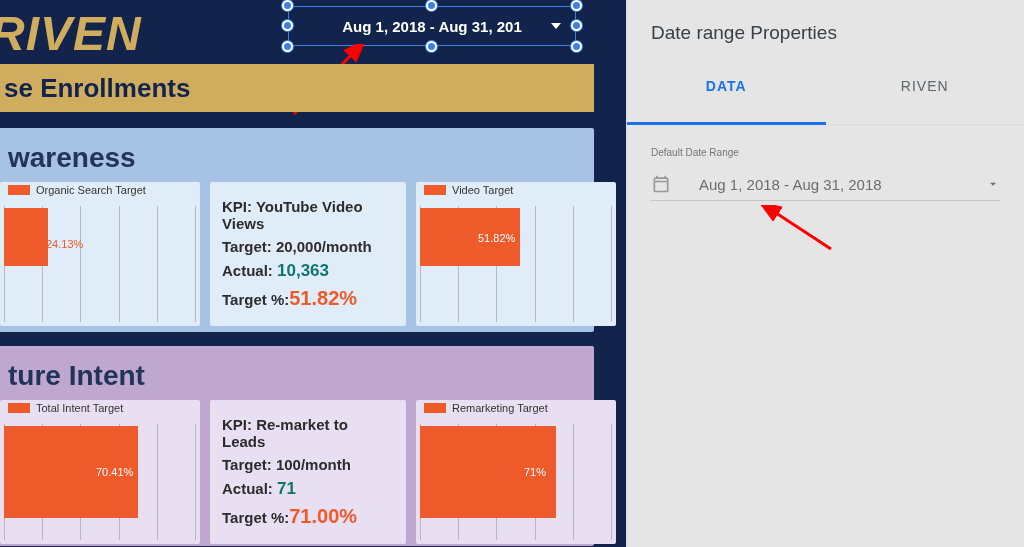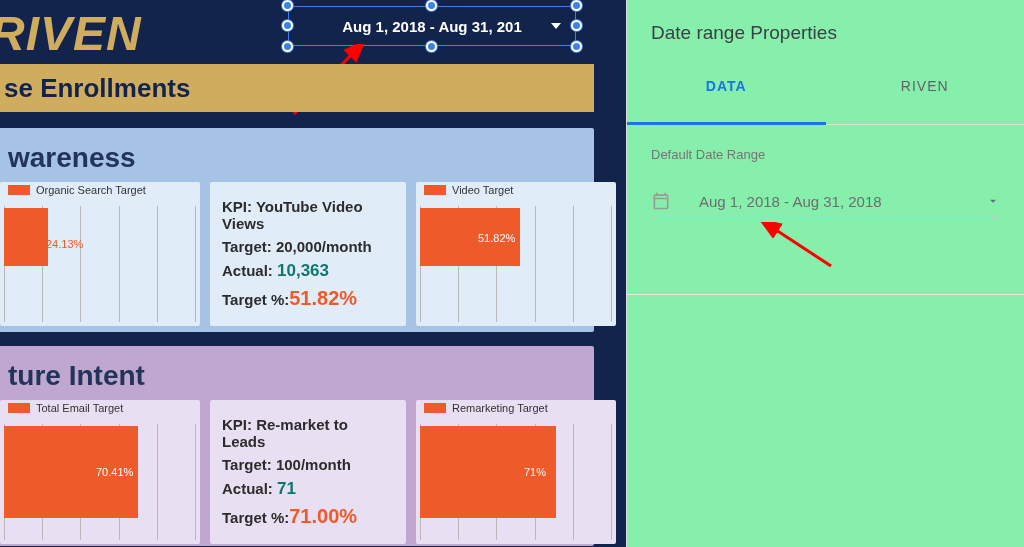--- a/index.html
+++ b/index.html
@@ -36,27 +36,27 @@
   .bar-label { position: absolute; color: #fff; font-size: 11px; }
   .pct-label { position: absolute; font-size: 11px; }
   .kpi-card { width: 196px; height: 144px; }
   .kpi-card .line { margin: 6px 0; font-size: 15px; font-weight: 700; color: #2c2c2c; }
   .kpi-card .val-blue { color: #0f766e; font-weight: 700; font-size: 17px; }
   .kpi-card .val-orange { color: #ee5a2a; font-weight: 700; font-size: 20px; }
   
   .arrow1 { position: absolute; left: 284px; top: 44px; pointer-events: none; }
   .arrow2 { position: absolute; pointer-events: none; }
   
-  .sidebar { flex: 1; border-left: 1px solid #dadce0; background: #86efac; display: flex; flex-direction: column; }
+  .sidebar { flex: 1; border-left: 1px solid #dadce0; background: #e5e5e5; display: flex; flex-direction: column; }
   .sb-title { font-size: 19px; color: #3c4043; padding: 22px 24px 20px 24px; }
   .tabs { display: flex; border-bottom: 1px solid #dadce0; }
   .tab { flex: 1; text-align: center; padding: 14px 0 28px; font-size: 14px; letter-spacing: 1px; color: #5f6368; cursor: pointer; }
   .tab.active { color: #1a73e8; font-weight: 600; border-bottom: 3px solid #1a73e8; margin-bottom: -1px; }
   .field-block { padding: 22px 24px; border-bottom: 1px solid #e4e6e8; }
-  .field-label { font-size: 13px; color: #757575; margin-bottom: 29px; }
+  .field-label { font-size: 10px; color: #757575; margin-bottom: 16px; }
   .date-row { display: flex; align-items: center; gap: 28px; border-bottom: 1px solid #c7c7c7; padding-bottom: 6px; position: relative; }
   .date-row .cal-icon { color: #9a9a9a; }
   .date-row .date-val { flex: 1; font-size: 15px; color: #6d6d6d; }
   .date-row .dd { color: #6d6d6d; }
 </style>
 </head>
 <body>
 
 <div class="root">
 
@@ -139,21 +139,21 @@
       </div>
     </div>
 
     <div class="section sec-intent">
       <div class="sec-title">ture Intent</div>
       <div class="sec-inner">
 
         <div class="pale-card pale-purple mini-chart">
           <div class="legend-swatch">
               <span class="sw"></span>
-              <span>Total Email Target</span>
+              <span>Total Intent Target</span>
             </div>
           <div class="gridlines">
               <span></span>
               <span></span>
               <span></span>
               <span></span>
               <span></span>
               <span></span>
             </div>
           <div class="bar" style="left:4px; top:26px; width:134px; height:92px;"></div>

